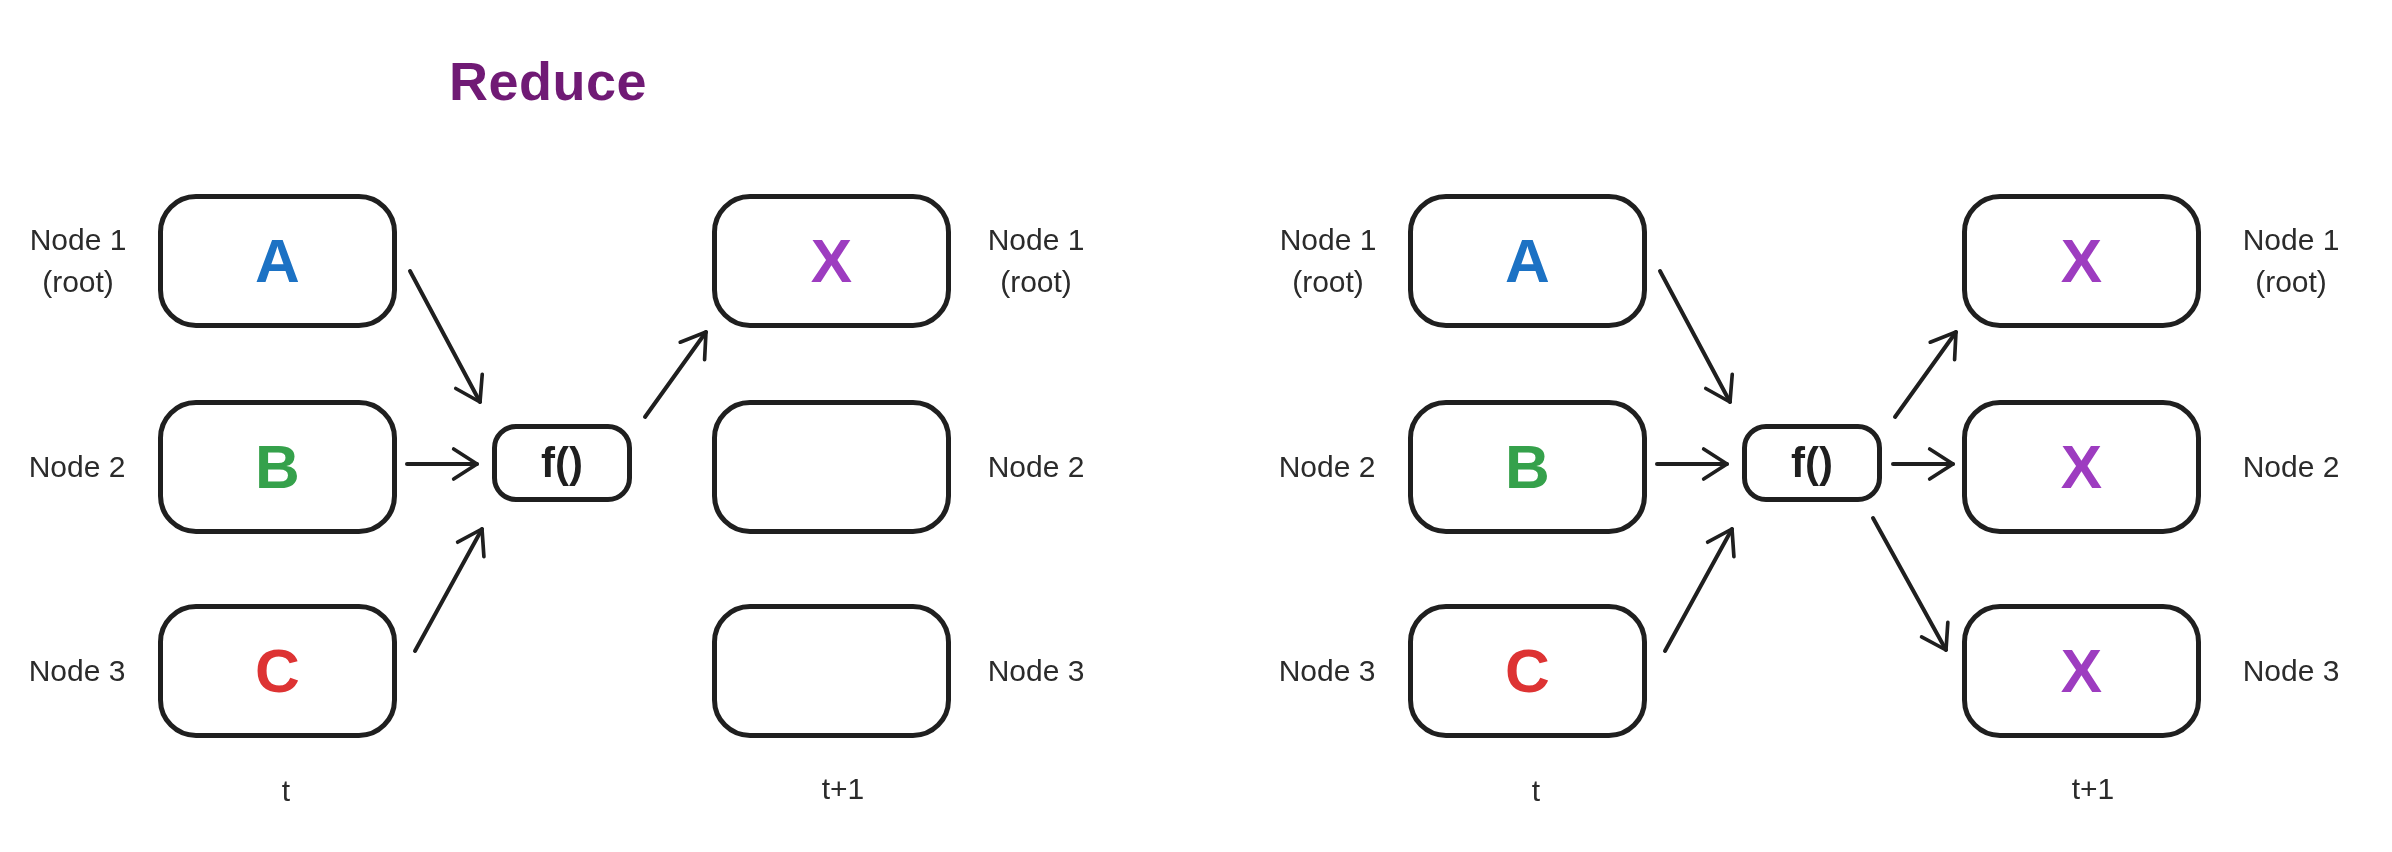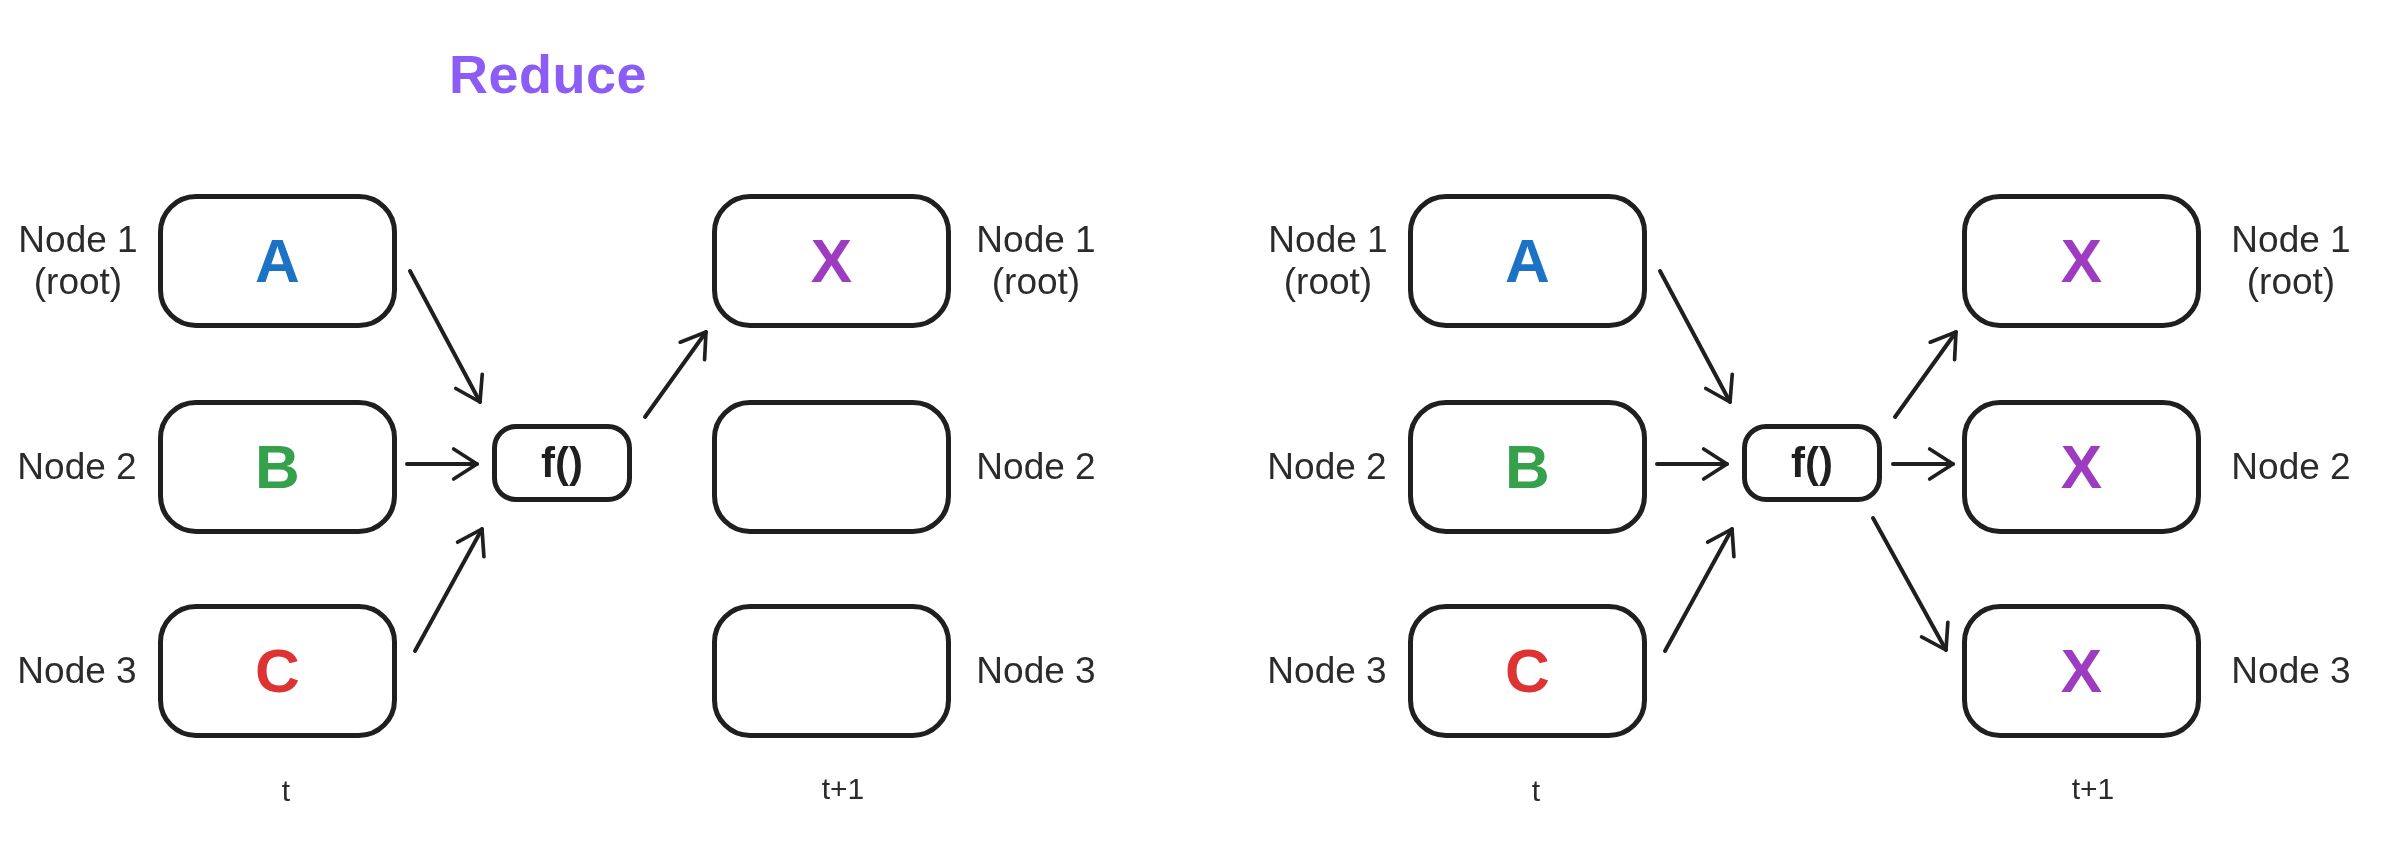--- a/index.html
+++ b/index.html
@@ -9,26 +9,26 @@
     height: 852px;
     background: #ffffff;
     font-family: "Liberation Sans", "DejaVu Sans", sans-serif;
     color: #2b2b2b;
     overflow: hidden;
   }
   .arrows { position: absolute; left: 0; top: 0; width: 2392px; height: 852px; }
   .title {
     position: absolute;
     width: 800px;
-    top: 43px;
+    top: 50px;
     text-align: center;
     font-size: 54px;
     font-weight: 700;
     letter-spacing: 0.5px;
-    color: #8b5cf6;
+    color: #701a75;
   }
   .node-box {
     position: absolute;
     width: 239px;
     height: 134px;
     border: 5px solid #1f1f1f;
     border-radius: 38px;
     background: #ffffff;
     display: flex;
     align-items: center;
@@ -48,21 +48,21 @@
     justify-content: center;
     box-sizing: border-box;
     font-size: 42px;
     font-weight: 700;
     color: #1f1f1f;
   }
   .lbl {
     position: absolute;
     width: 150px;
     text-align: center;
-    font-size: 37px;
+    font-size: 30px;
     line-height: 42px;
     color: #2b2b2b;
   }
   .lbl span { display: block; }
   .tlabel {
     position: absolute;
     width: 240px;
     text-align: center;
     font-size: 30px;
     color: #2b2b2b;

